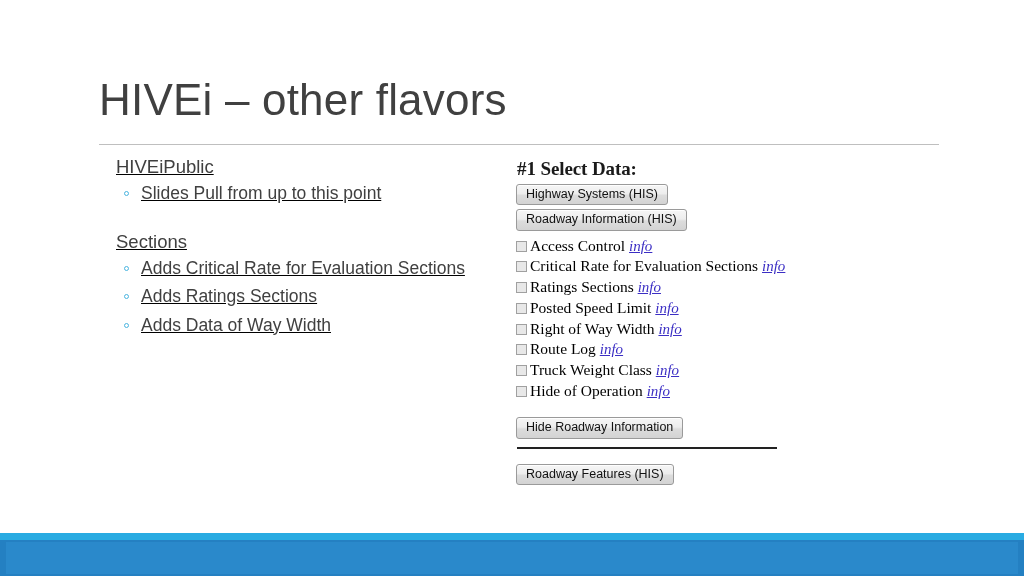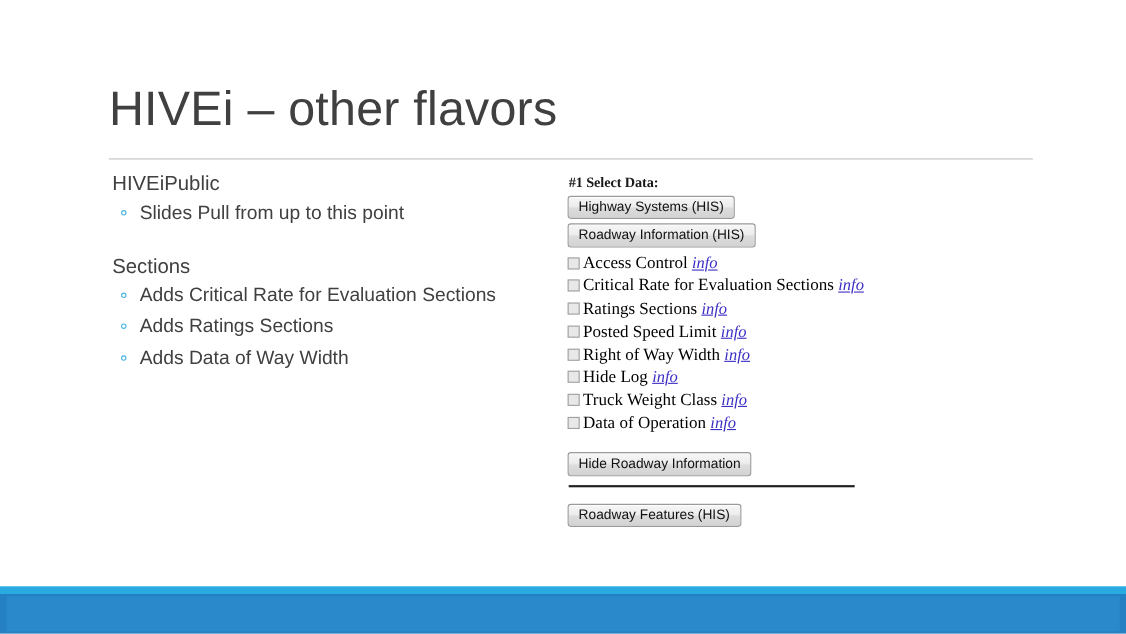--- a/index.html
+++ b/index.html
@@ -33,23 +33,24 @@
     left: 99px;
     top: 144px;
     width: 840px;
     height: 1px;
     background: #bfbfbf;
   }
 
   
   #left-col {
     position: absolute;
-    left: 102px;
+    left: 116px;
     top: 158px;
     width: 400px;
+    text-decoration: underline;
   }
   .lvl1 {
     font-size: 18.5px;
     color: #404040;
     line-height: 1.0;
     margin: 0 0 8px 0;
     font-family: "Liberation Sans", sans-serif;
   }
   .group-gap {
     height: 20px;
@@ -80,21 +81,21 @@
     position: absolute;
     left: 516px;
     top: 158px;
     width: 300px;
     font-family: "Liberation Serif", serif;
     color: #000000;
   }
   #form-heading {
     font-family: "Liberation Serif", serif;
     font-weight: bold;
-    font-size: 13px;
+    font-size: 19px;
     color: #1a1a1a;
     margin: 0 0 4px 1px;
     letter-spacing: -0.1px;
   }
   .btn {
     display: inline-block;
     font-family: "Liberation Sans", sans-serif;
     font-size: 12.5px;
     color: #111111;
     padding: 2px 9px 3px 9px;
@@ -247,31 +248,31 @@
       <span class="cb-box"></span><span>Posted Speed Limit</span>
       <span class="info-link">info</span>
     </div>
 
     <div class="cb-item">
       <span class="cb-box"></span><span>Right of Way Width</span>
       <span class="info-link">info</span>
     </div>
 
     <div class="cb-item">
-      <span class="cb-box"></span><span>Hide Log</span>
+      <span class="cb-box"></span><span>Route Log</span>
       <span class="info-link">info</span>
     </div>
 
     <div class="cb-item">
       <span class="cb-box"></span><span>Truck Weight Class</span>
       <span class="info-link">info</span>
     </div>
 
     <div class="cb-item">
-      <span class="cb-box"></span><span>Data of Operation</span>
+      <span class="cb-box"></span><span>Hide of Operation</span>
       <span class="info-link">info</span>
     </div>
 
   </div>
 
   <div id="hide-btn-wrap">
     <span class="btn">Hide Roadway Information</span>
   </div>
 
   <div id="panel-rule"></div>

